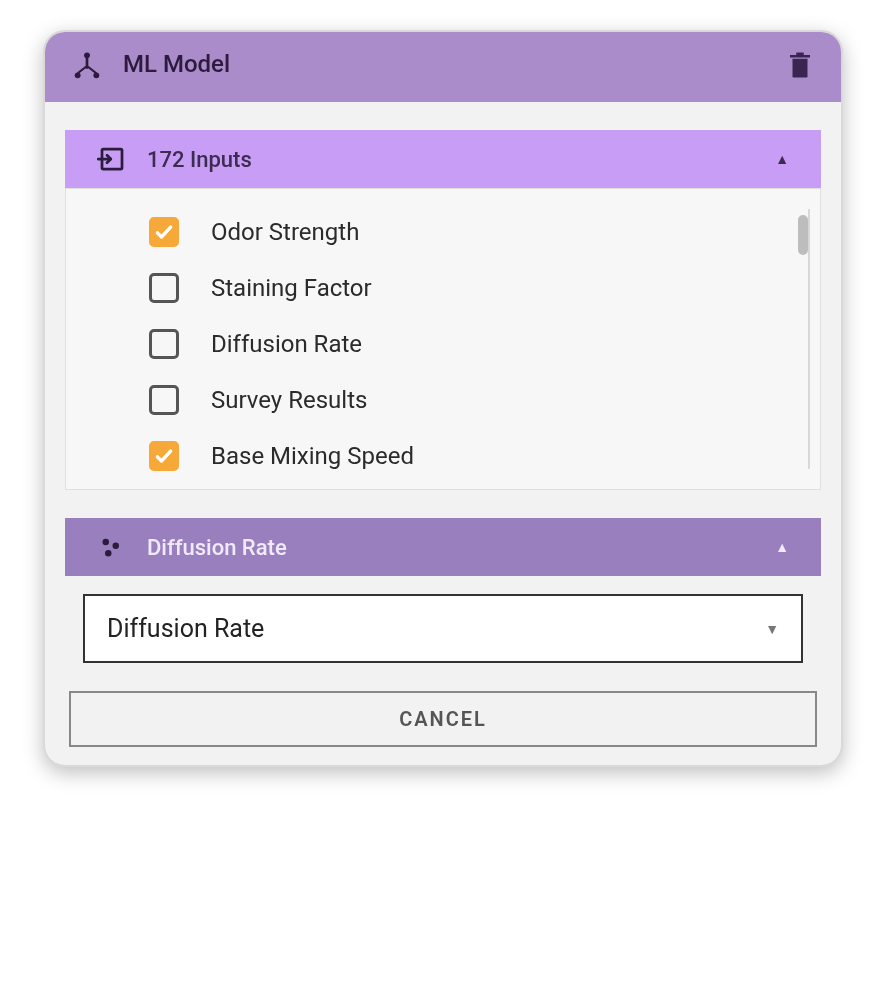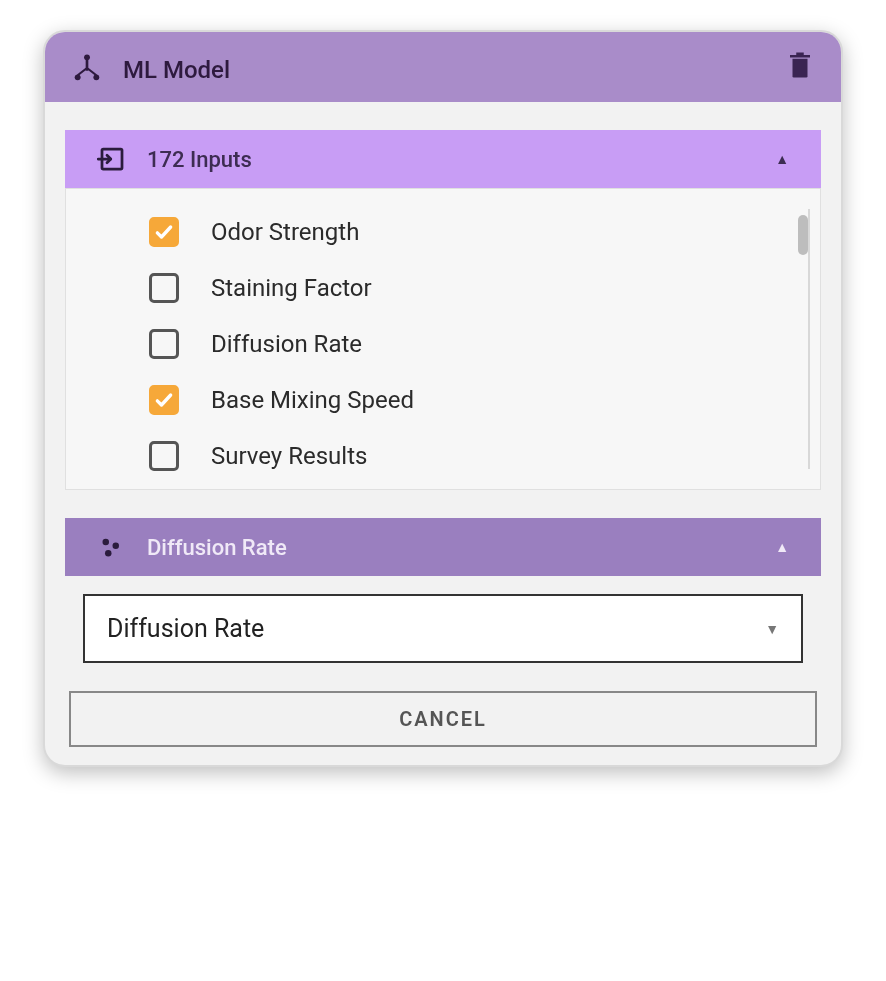--- a/index.html
+++ b/index.html
@@ -14,21 +14,21 @@
       width: 800px;
       background: #f2f2f2;
       border: 2px solid #d9d9d9;
       border-radius: 22px;
       box-shadow: 0 6px 20px rgba(0,0,0,0.25);
       overflow: hidden;
     }
     .panel-header {
       background: #a98cc9;
       display: flex;
-      align-items: flex-end;
+      align-items: flex-start;
       padding: 18px 26px;
     }
     .panel-header .title {
       font-size: 24px;
       color: #2e1a3e;
       font-weight: 500;
       margin-left: 20px;
       flex: 1;
     }
     .network-icon { width: 32px; height: 32px; }
@@ -216,30 +216,30 @@
             </div>
             <div class="input-row">
               <div class="checkbox"></div>
               <div class="input-label">Staining Factor</div>
             </div>
             <div class="input-row">
               <div class="checkbox"></div>
               <div class="input-label">Diffusion Rate</div>
             </div>
             <div class="input-row">
+              <div class="checkbox"></div>
+              <div class="input-label">Survey Results</div>
+            </div>
+            <div class="input-row">
               <div class="checkbox checked">
                 <svg viewBox="0 0 24 24" fill="none" stroke="#fff" stroke-width="4" stroke-linecap="round" stroke-linejoin="round">
                   <polyline points="4 13 9 18 20 6"></polyline>
                 </svg>
               </div>
               <div class="input-label">Base Mixing Speed</div>
-            </div>
-            <div class="input-row">
-              <div class="checkbox"></div>
-              <div class="input-label">Survey Results</div>
             </div>
           </div>
       </div>
     </div>
 
     <div class="section">
       <div class="section-header dark">
         <span class="hdr-icon">
           <svg viewBox="0 0 24 24" fill="#2b1c3d">
               <circle cx="7" cy="8" r="2.6"></circle>

